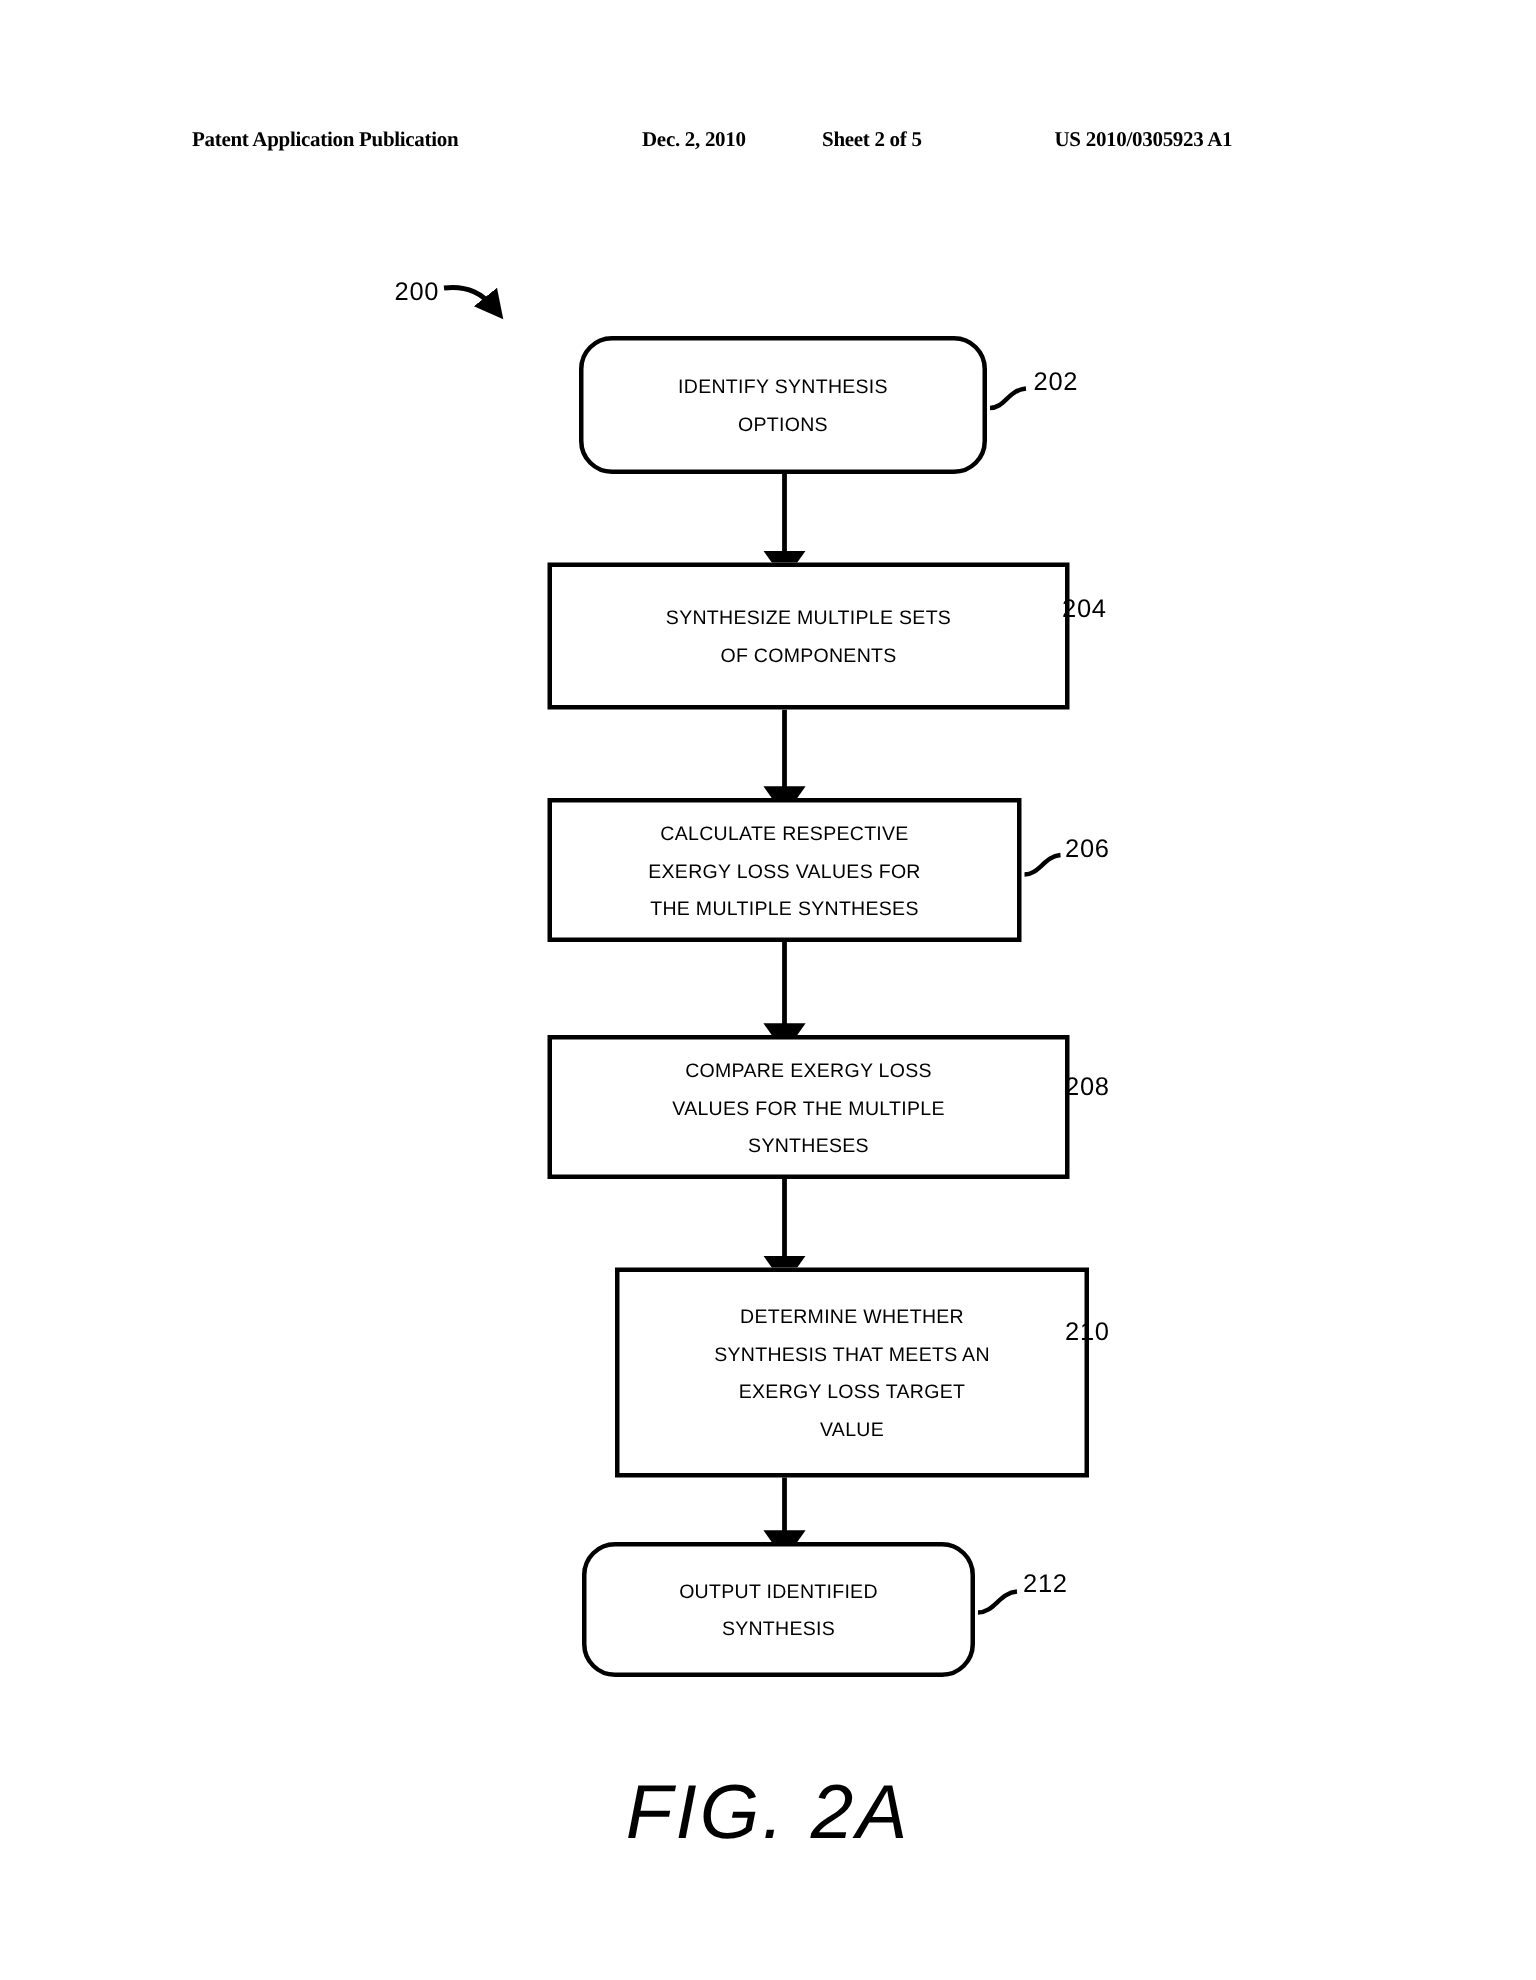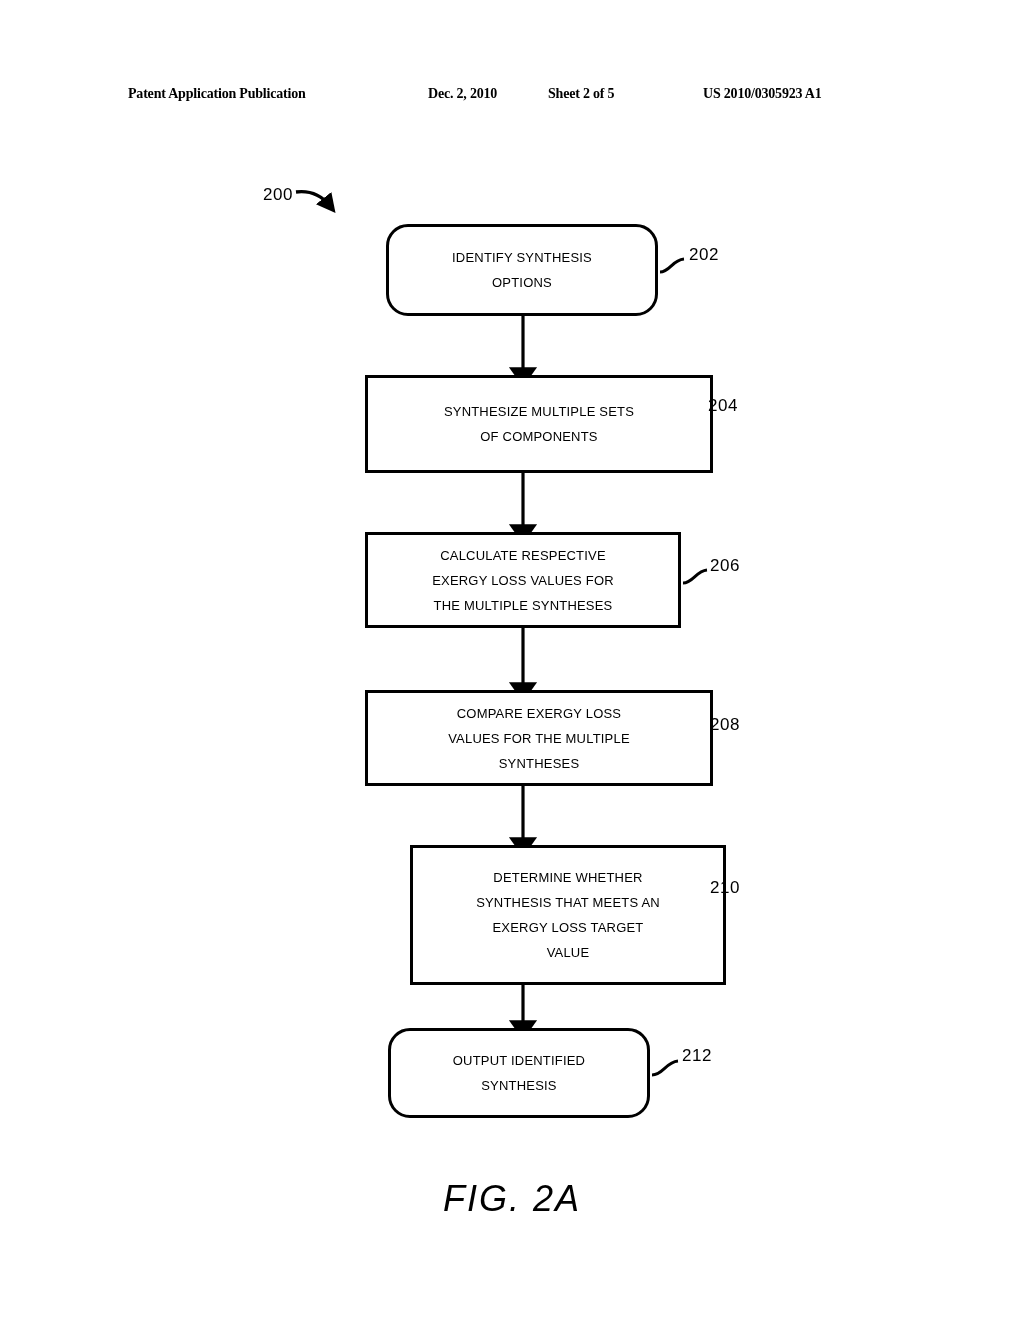--- a/index.html
+++ b/index.html
@@ -89,21 +89,21 @@
   
   .fig-caption {
     position: absolute;
     left: 0;
     top: 1178px;
     width: 1024px;
     text-align: center;
     font-family: "Liberation Sans", sans-serif;
     font-style: italic;
     font-weight: normal;
-    font-size: 36px;
+    font-size: 51px;
     letter-spacing: 2px;
     color: #000;
   }
 </style>
 </head>
 <body>
 
 <div class="page-header">
   <span class="hdr-pub">Patent Application Publication</span>
   <span class="hdr-date">Dec. 2, 2010</span>

